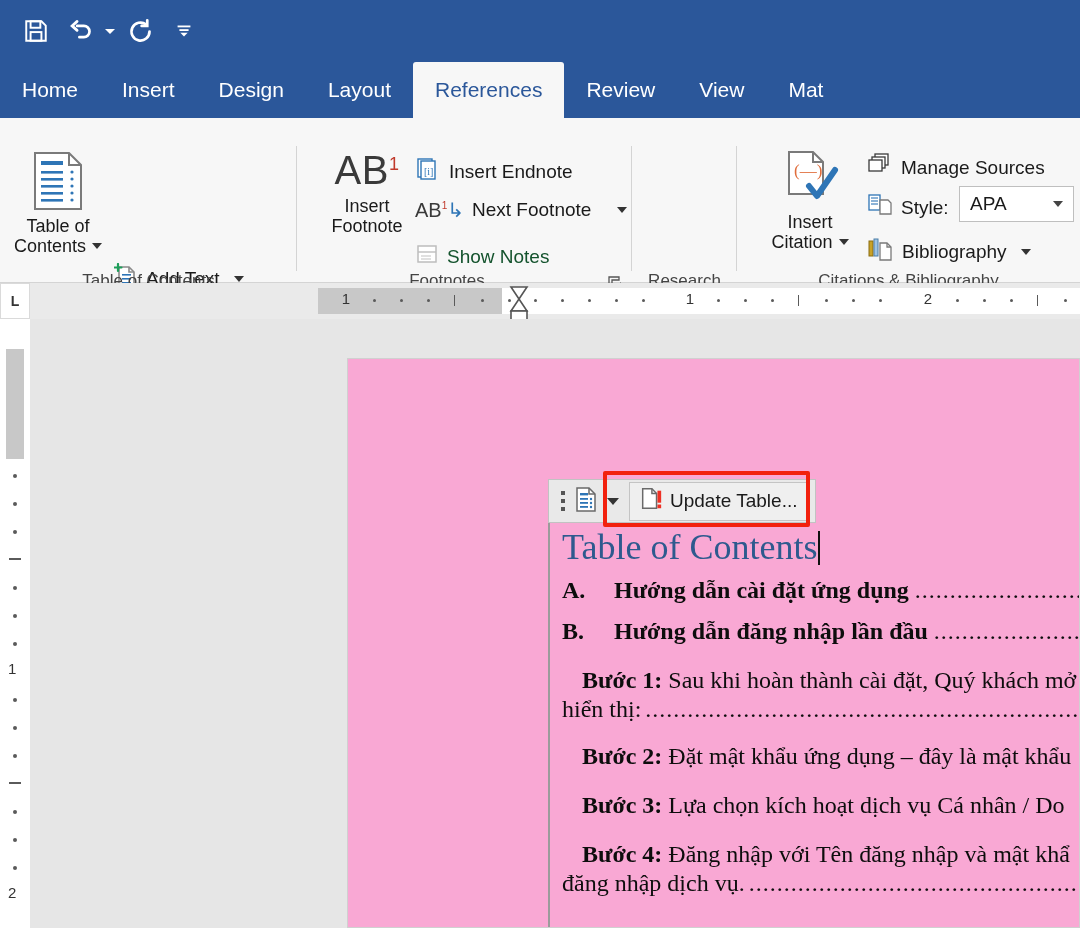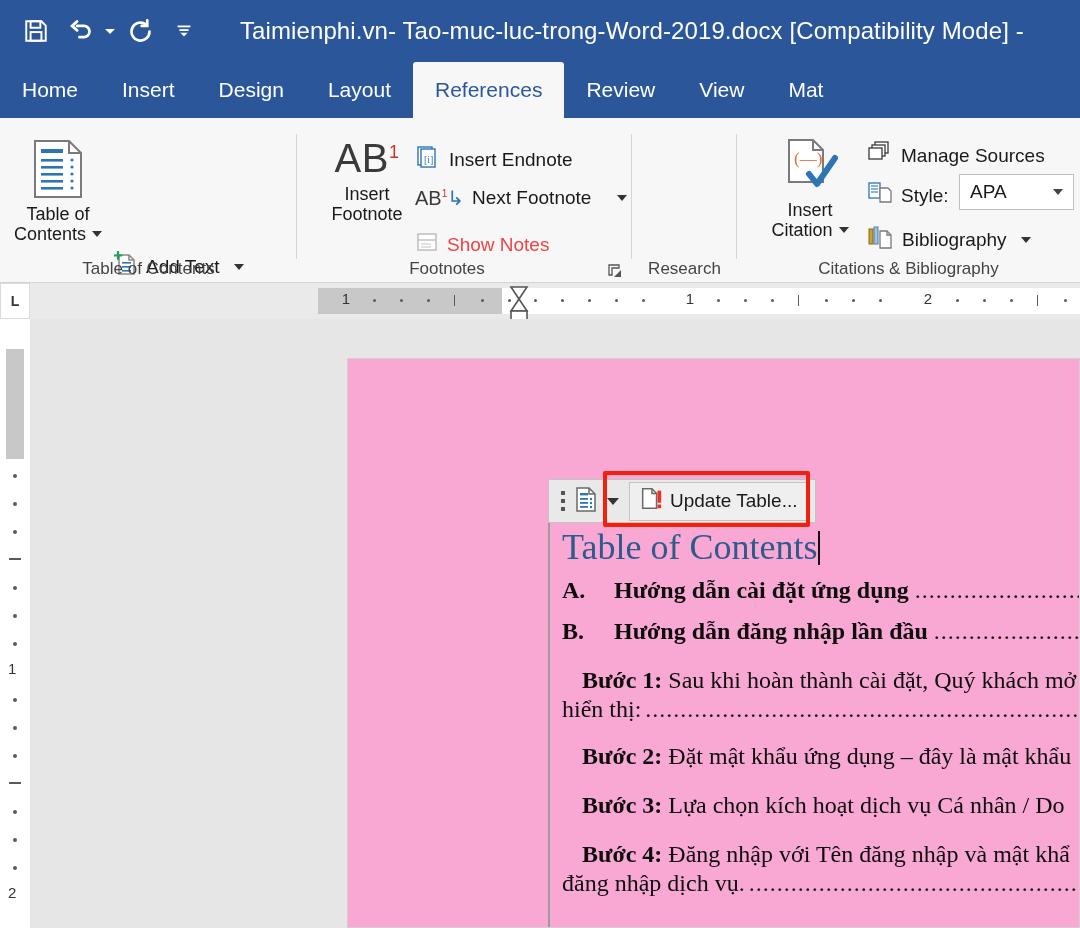--- a/index.html
+++ b/index.html
@@ -64,21 +64,21 @@
     border-top-right-radius: 3px;
   }
   .tab.file { padding: 0 26px; }
 
   
   .ribbon {
     position: absolute; left: 0; top: 118px; width: 1080px; height: 165px;
     background: #F7F7F7;
     border-bottom: 1px solid #D4D4D4;
   }
-  .rb-group { position: absolute; top: 4px; height: 165px; }
+  .rb-group { position: absolute; top: 16px; height: 165px; }
   .rb-sep {
     position: absolute; top: 12px; width: 1px; height: 125px;
     background: #D4D4D4;
   }
   .rb-label {
     position: absolute; bottom: 8px; width: 100%;
     text-align: center; font-size: 17px; color: #444444;
     white-space: nowrap;
   }
   .dialog-launcher {
@@ -94,21 +94,21 @@
     text-align: center;
   }
   .big-btn .cap { white-space: nowrap; }
 
   
   .sm-item {
     position: absolute;
     display: flex; align-items: center; gap: 8px;
     font-size: 19px; color: #1a1a1a; white-space: nowrap;
   }
-  .sm-item.disabled { color: #ef4444; }
+  .sm-item.disabled { color: #14532d; }
   .mini-caret {
     width: 0; height: 0;
     border-left: 5px solid transparent;
     border-right: 5px solid transparent;
     border-top: 6px solid #333;
     margin-left: 6px;
   }
 
   .highlight-box {
     position: absolute;
@@ -309,21 +309,20 @@
 
       <div class="qat-btn">
         <svg width="22" height="22" viewBox="0 0 24 24" fill="none" stroke="#ffffff" stroke-width="2">
           <path d="M5 7h14"></path>
           <path d="M7 11h10"></path>
           <path d="M12 18l-4-4h8z" fill="#ffffff" stroke="none"></path>
         </svg>
       </div>
     </div>
 
-    <div class="doc-title">Taimienphi.vn- Tao-muc-luc-trong-Word-2019.docx [Compatibility Mode]  -</div>
   </div>
 
   <div class="tabstrip">
     <div class="tab">Home</div>
     <div class="tab">Insert</div>
     <div class="tab">Design</div>
     <div class="tab">Layout</div>
     <div class="tab active">References</div>
     <div class="tab">Review</div>
     <div class="tab">View</div>

